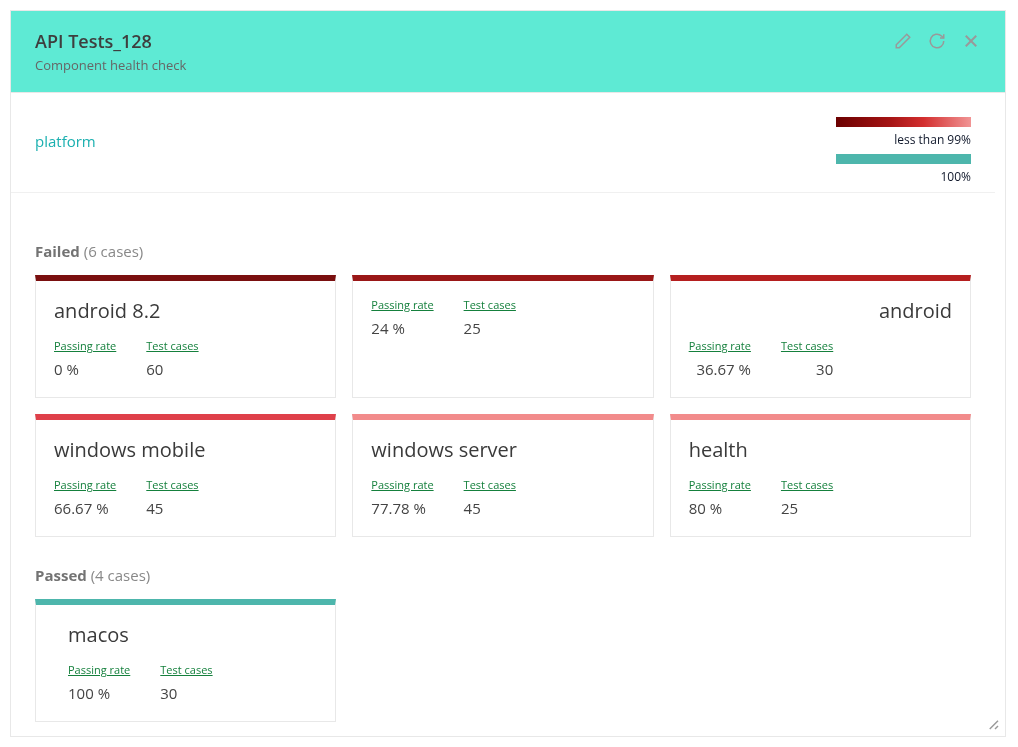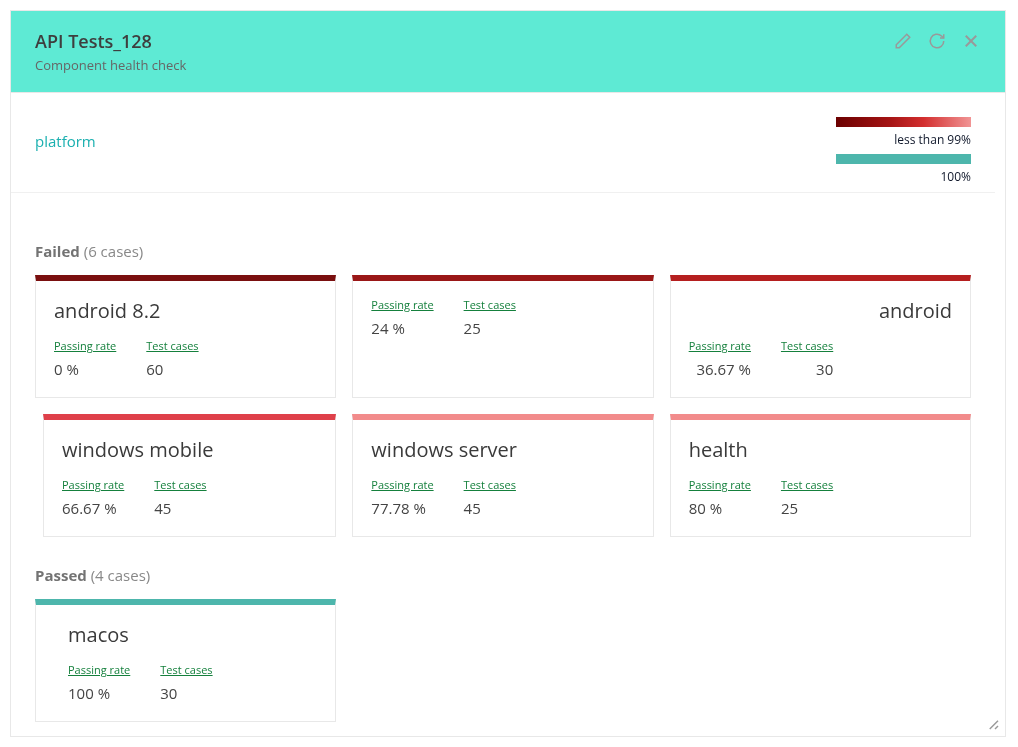--- a/index.html
+++ b/index.html
@@ -272,21 +272,21 @@
                   <div class="stat">
                     <div class="stat-label">Passing rate</div>
                     <div class="stat-value">36.67 %</div>
                   </div>
                   <div class="stat">
                     <div class="stat-label">Test cases</div>
                     <div class="stat-value">30</div>
                   </div>
                 </div>
               </div>
-              <div class="card" style="border-top-color: rgb(223, 64, 74); margin-left: 8px;">
+              <div class="card" style="border-top-color: rgb(223, 64, 74);">
                 <div class="card-title">windows mobile</div>
                 <div class="card-stats">
                   <div class="stat">
                     <div class="stat-label">Passing rate</div>
                     <div class="stat-value">66.67 %</div>
                   </div>
                   <div class="stat">
                     <div class="stat-label">Test cases</div>
                     <div class="stat-value">45</div>
                   </div>

